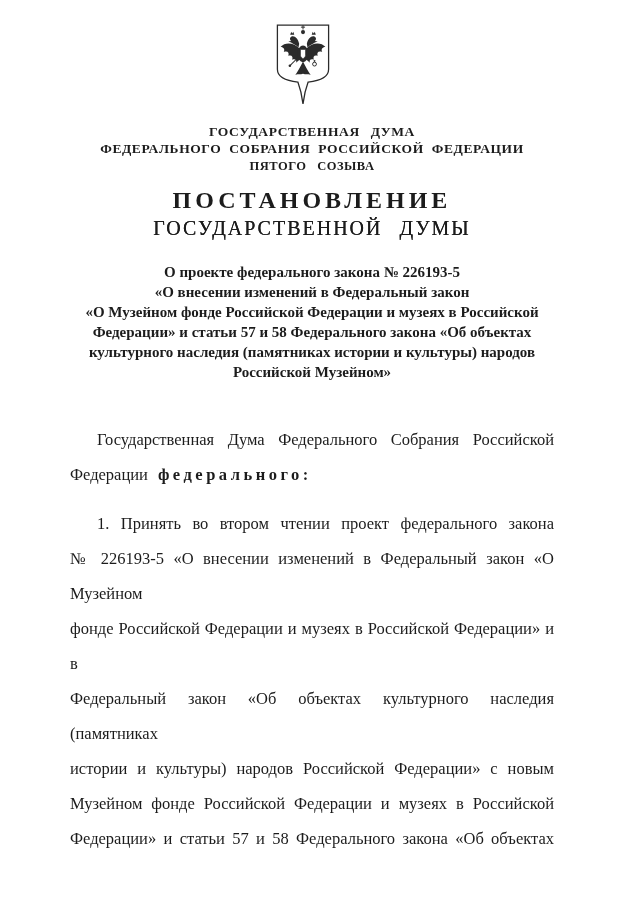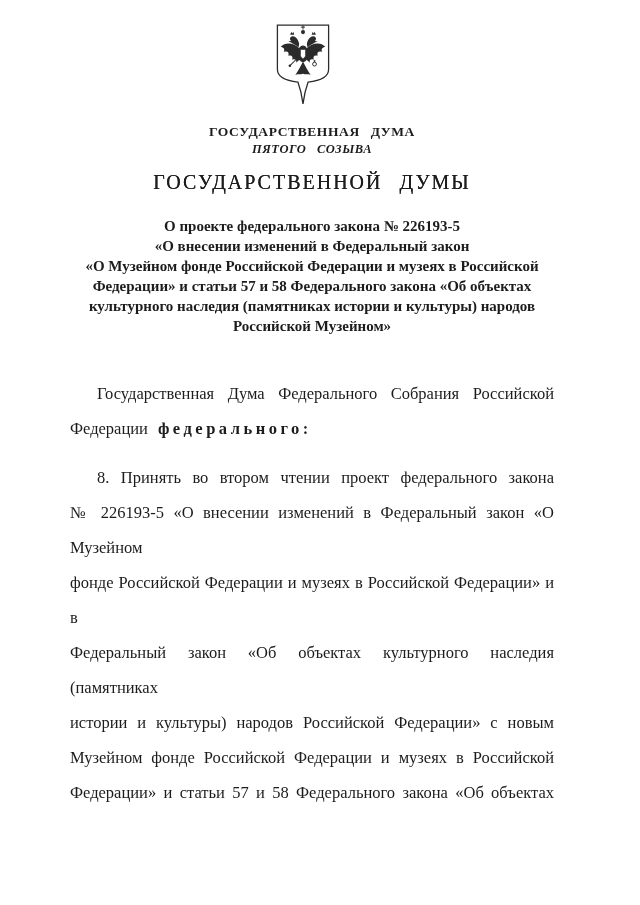--- a/index.html
+++ b/index.html
@@ -11,21 +11,21 @@
     overflow: hidden;
   }
   .page { box-sizing: border-box; width: 640px; height: 905px; padding: 20px 86px 0 70px; }
 
   .crest { width: 64px; height: 94px; margin: 0 auto; position: relative; left: -9px; }
   .crest svg { display: block; width: 64px; height: 94px; }
 
   .org { text-align: center; margin-top: 10px; font-weight: bold; }
   .org-line1 { font-size: 13.5px; line-height: 16px; letter-spacing: 0.6px; word-spacing: 7px; }
   .org-line2 { font-size: 13.5px; line-height: 16px; letter-spacing: 0.6px; word-spacing: 4px; margin-top: 1px; }
-  .org-line3 { font-size: 12.5px; line-height: 15px; letter-spacing: 0.5px; word-spacing: 7px; margin-top: 2px; font-style: italic; }
+  .org-line3 { font-size: 12.5px; line-height: 15px; letter-spacing: 0.5px; word-spacing: 7px; margin-top: 2px; }
 
   .doctitle { text-align: center; margin-top: 13px; }
   .doctitle-line1 { font-size: 24px; line-height: 26px; font-weight: bold; letter-spacing: 4px; }
   .doctitle-line2 { font-size: 20px; line-height: 24px; font-weight: normal; letter-spacing: 2px; word-spacing: 10px; margin-top: 3px; text-shadow: 0 0 0.5px #1c1c1c; text-align: center; }
 
   .subject { text-align: center; font-weight: bold; font-size: 15px; line-height: 20px; margin-top: 22px; }
 
   .bodytext { margin-top: 40px; font-size: 16.5px; line-height: 35px; }
   .jline { text-align: justify; text-align-last: justify; }
   .line { text-align: left; }
@@ -56,43 +56,45 @@
         <circle cx="29.5" cy="70.5" r="2"></circle>
         <circle cx="68" cy="68" r="3" fill="none" stroke="#2b2b2b" stroke-width="1.5"></circle>
         <path d="M68,65 v-3.5 M66.3,63 h3.4" stroke="#2b2b2b" stroke-width="1.2" fill="none"></path>
       </g>
       <path d="M46,45 h8 v9 c0,3.5 -4,5.5 -4,5.5 c0,0 -4,-2 -4,-5.5 z" fill="#ffffff" stroke="#2b2b2b" stroke-width="1"></path>
     </svg>
   </div>
 
   <div class="org">
     <div class="org-line1">ГОСУДАРСТВЕННАЯ ДУМА</div>
+    <div class="org-line2">ФЕДЕРАЛЬНОГО СОБРАНИЯ РОССИЙСКОЙ ФЕДЕРАЦИИ</div>
     <div class="org-line3">ПЯТОГО СОЗЫВА</div>
   </div>
 
   <div class="doctitle">
+    <div class="doctitle-line1">ПОСТАНОВЛЕНИЕ</div>
     <div class="doctitle-line2">ГОСУДАРСТВЕННОЙ ДУМЫ</div>
   </div>
 
   <div class="subject">
     <div>О проекте федерального закона № 226193-5</div>
     <div>«О внесении изменений в Федеральный закон</div>
     <div>«О Музейном фонде Российской Федерации и музеях в Российской</div>
     <div>Федерации» и статьи 57 и 58 Федерального закона «Об объектах</div>
     <div>культурного наследия (памятниках истории и культуры) народов</div>
     <div>Российской Музейном»</div>
   </div>
 
   <div class="bodytext">
     <div class="para">
       <div class="jline indent">Государственная Дума Федерального Собрания Российской</div>
       <div class="line"><span>Федерации</span><span class="decree">федерального:</span></div>
     </div>
     <div class="para para-item">
-      <div class="jline indent">8. Принять во втором чтении проект федерального закона</div>
+      <div class="jline indent">1. Принять во втором чтении проект федерального закона</div>
       <div class="jline">№ 226193-5 «О внесении изменений в Федеральный закон «О Музейном</div>
       <div class="jline">фонде Российской Федерации и музеях в Российской Федерации» и в</div>
       <div class="jline">Федеральный закон «Об объектах культурного наследия (памятниках</div>
       <div class="jline">истории и культуры) народов Российской Федерации» с новым</div>
       <div class="jline">Музейном фонде Российской Федерации и музеях в Российской</div>
       <div class="jline">Федерации» и статьи 57 и 58 Федерального закона «Об объектах</div>
     </div>
   </div>
 
 </div>

